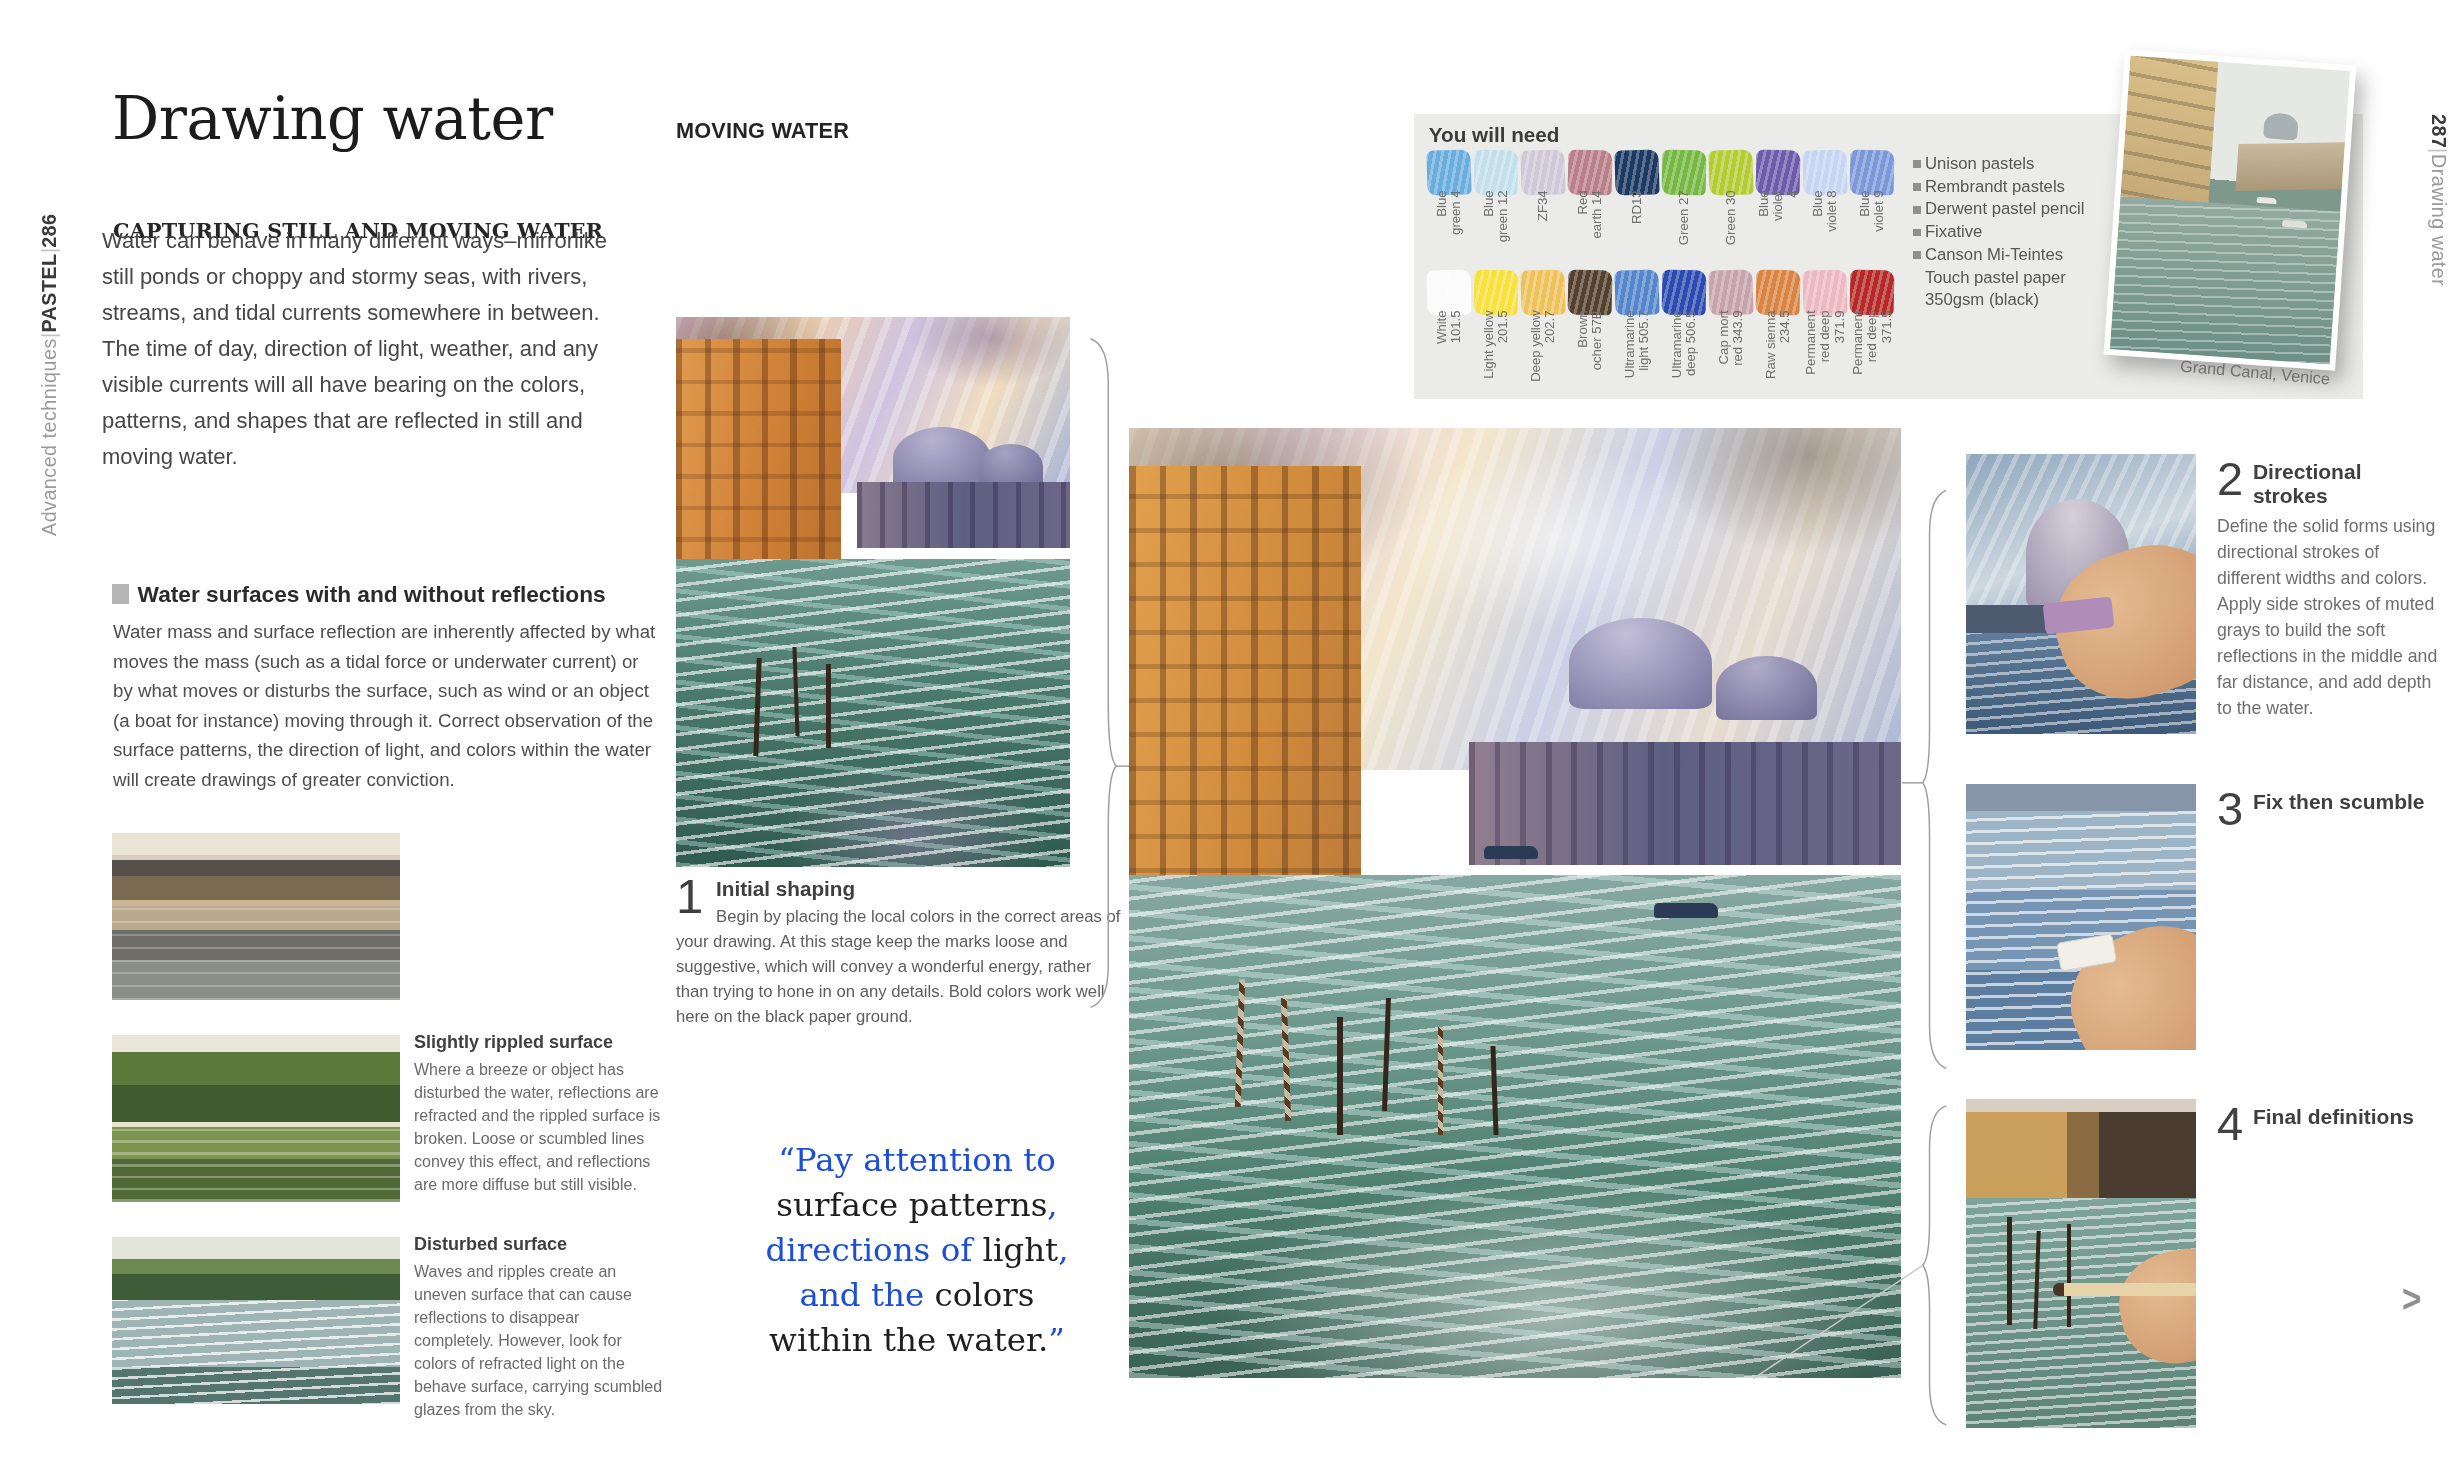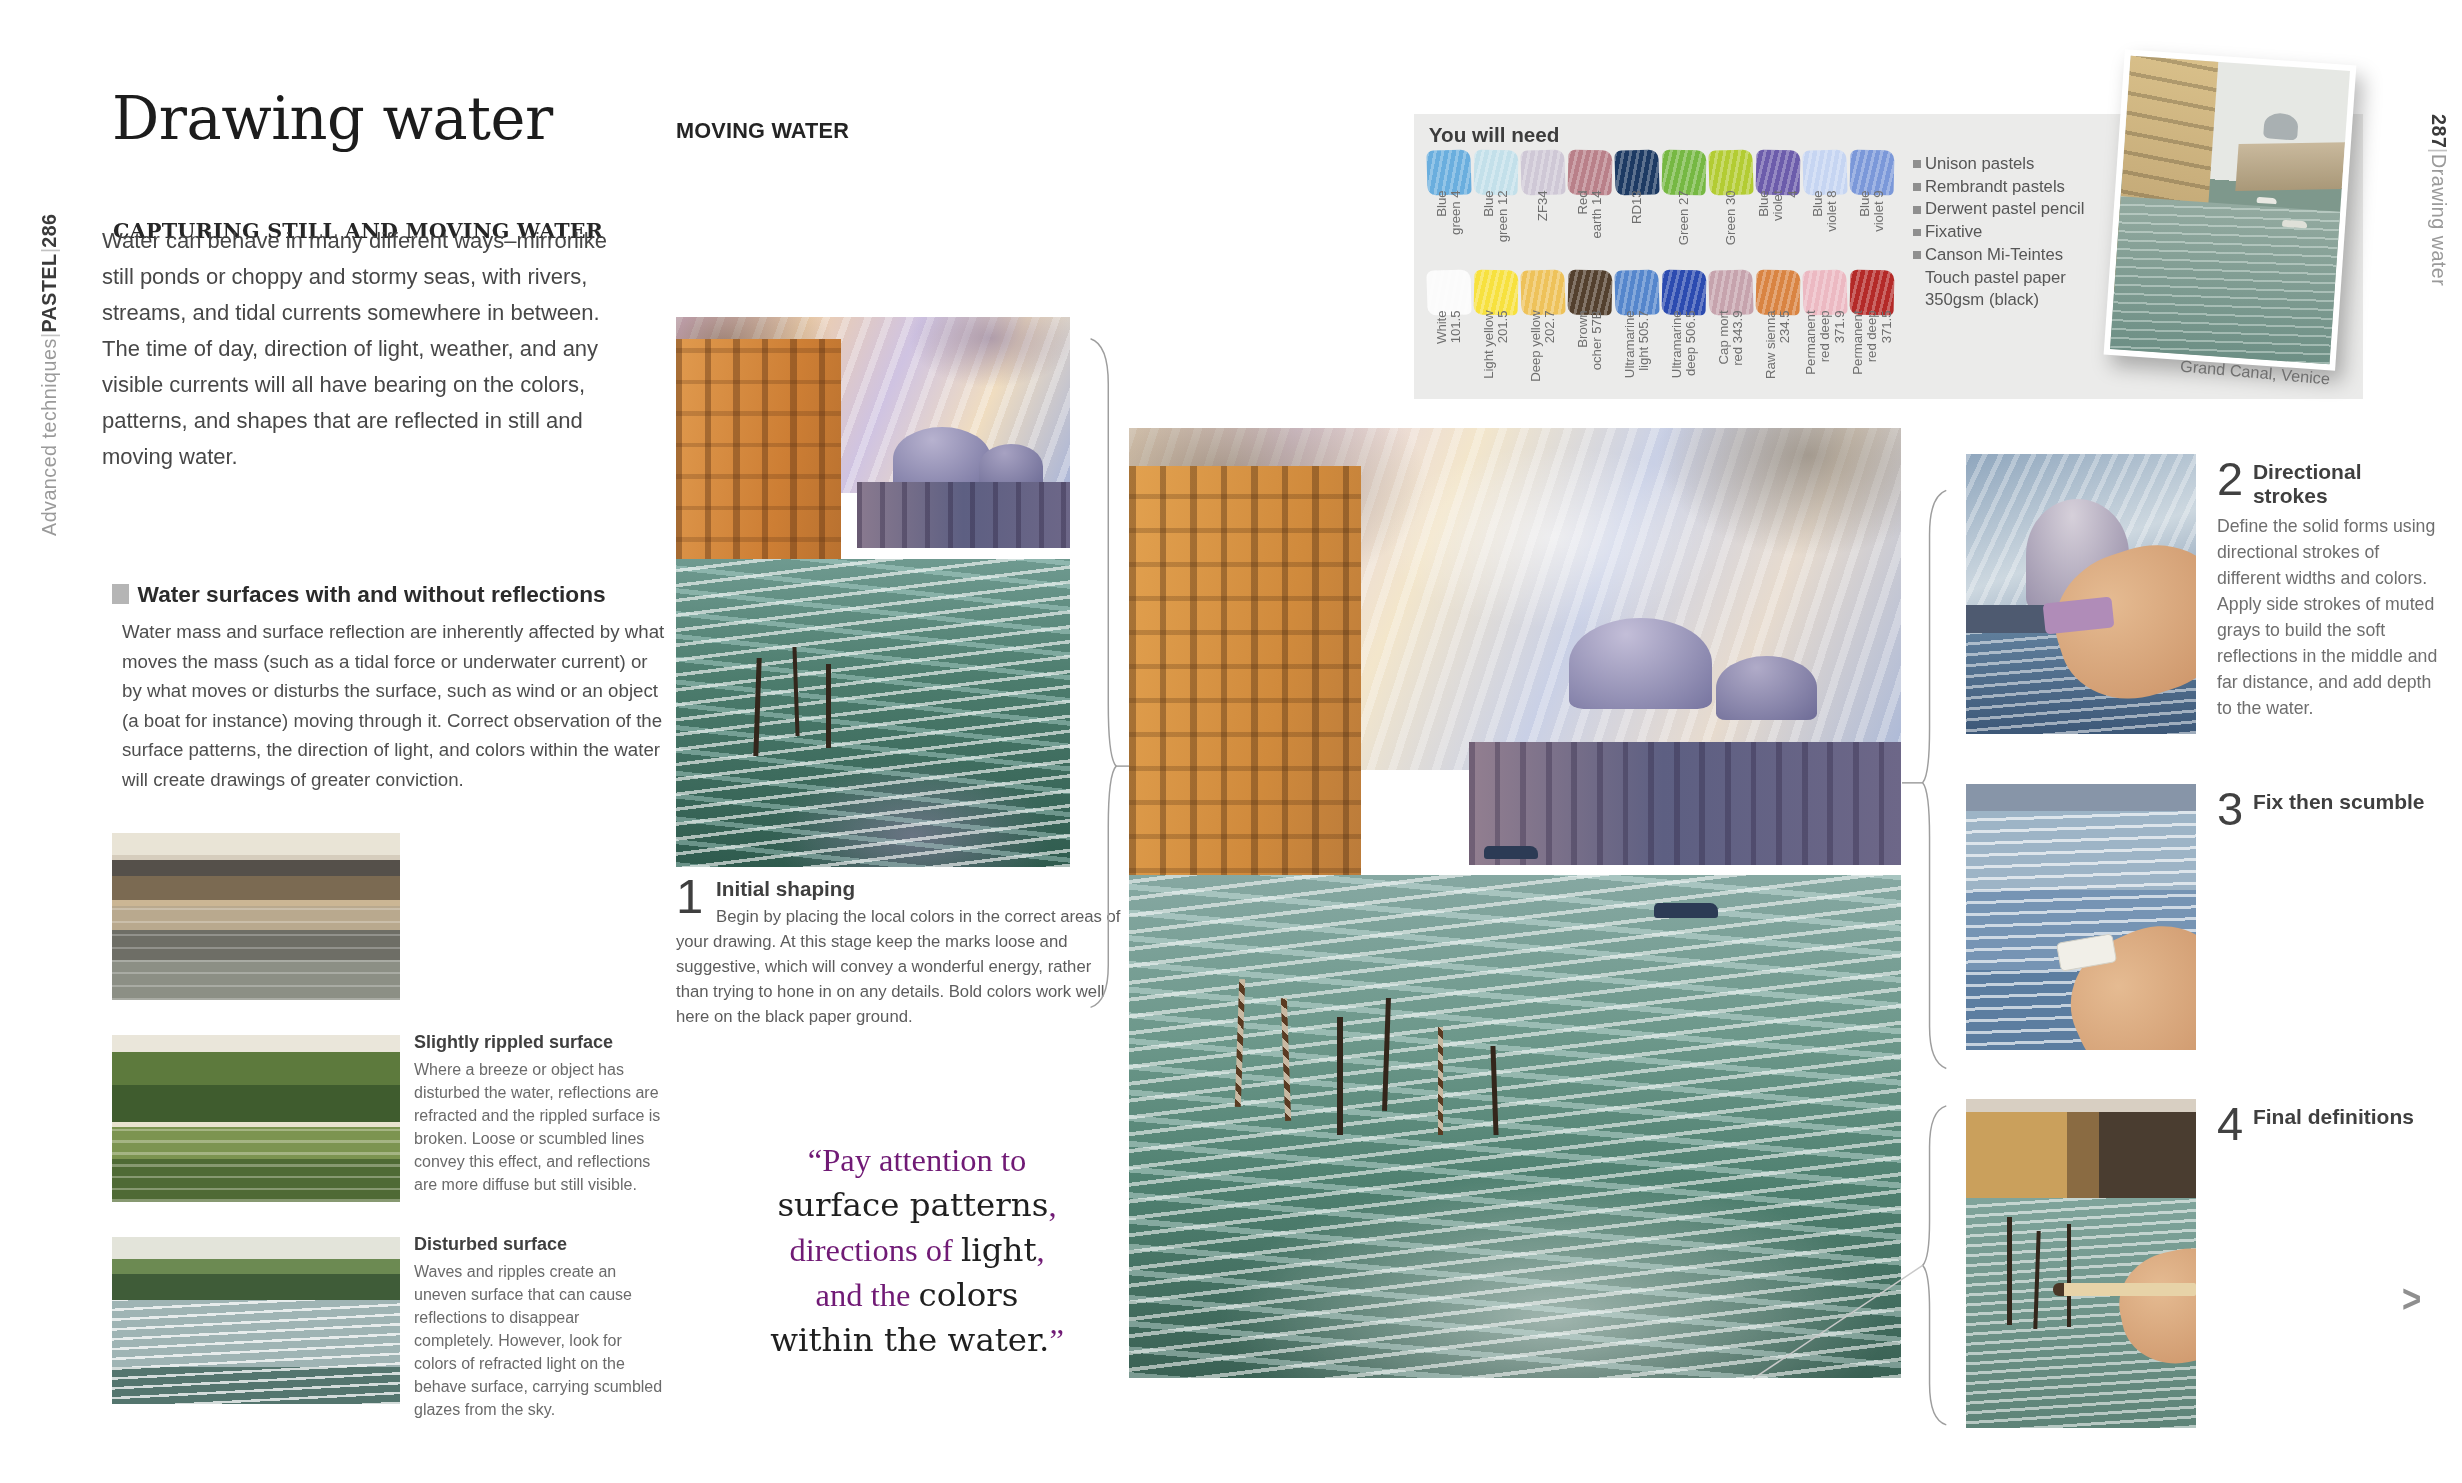--- a/index.html
+++ b/index.html
@@ -17,38 +17,38 @@
 
   
   #title{left:112px;top:84px;font-family:"DejaVu Serif","Liberation Serif",serif;
          font-size:59px;color:#1c1c1c;letter-spacing:-0.5px;}
   #subtitle{left:113px;top:181px;font-family:"DejaVu Serif","Liberation Serif",serif;
             font-weight:bold;font-size:20.7px;color:#262626;letter-spacing:0.2px;margin-top:38px;}
   #intro{left:102px;top:223px;width:539px;font-size:22px;line-height:36px;color:#474747;}
   #surf-head{left:112px;top:581px;font-size:22.7px;font-weight:bold;color:#2b2b2b;}
   #surf-head .sq{display:inline-block;width:16.7px;height:19.7px;background:#b5b5b5;
                  margin-right:8.9px;vertical-align:-2px;}
-  #surf-body{left:122px;top:617px;width:544px;font-size:18.7px;line-height:29.5px;color:#4e4e4e;}
+  #surf-body{left:113px;top:617px;width:544px;font-size:18.7px;line-height:29.5px;color:#4e4e4e;}
 
   .ex-art{width:288px;height:167px;left:112px;overflow:hidden;}
   .ex-cap{left:414px;width:249px;}
   .ex-cap h4{margin:0 0 4.9px 0;font-size:18px;color:#3f3f3f;font-weight:bold;}
   .ex-cap p{margin:0;font-size:16px;line-height:23px;color:#6a6a6a;}
 
   
   #mw-head{left:676px;top:118px;font-size:21.7px;font-weight:800;color:#242424;letter-spacing:0.2px;}
   #mw-body{left:676px;top:151px;width:458px;font-size:19.7px;line-height:31px;color:#3f3f3f;}
   #step1-art{left:676px;top:317px;width:394px;height:550px;overflow:hidden;}
   #step1-text{left:676px;top:874px;width:448px;}
   .stepnum{float:left;font-size:49px;line-height:45px;color:#3f3f3f;margin-right:12.8px;font-weight:400;}
   .steptitle{font-size:20.7px;font-weight:bold;color:#3f3f3f;padding-top:3px;}
   #step1-text .stepbody{font-size:16.7px;line-height:25px;color:#5c5c5c;margin-top:3px;}
   #quote{left:699px;top:1138px;width:436px;text-align:center;
          font-family:"DejaVu Serif","Liberation Serif",serif;font-size:32.5px;line-height:45px;}
-  .q-muted{color:#701a75;font-family:Liberation Serif, serif;}
+  .q-muted{color:#1d4ed8;}
   .q-strong{color:#1f1f1f;}
 
   
   #main-art{left:1129px;top:428px;width:772px;height:950px;overflow:hidden;}
 
   
   #need-box{left:1414px;top:114px;width:949px;height:285px;background:#ebebea;}
   #need-title{left:14.8px;top:8.9px;position:absolute;font-size:20.7px;font-weight:600;color:#3c3c3c;}
   .swatch-row{position:absolute;display:flex;gap:3px;}
   #row0{left:12.8px;top:36px;}

